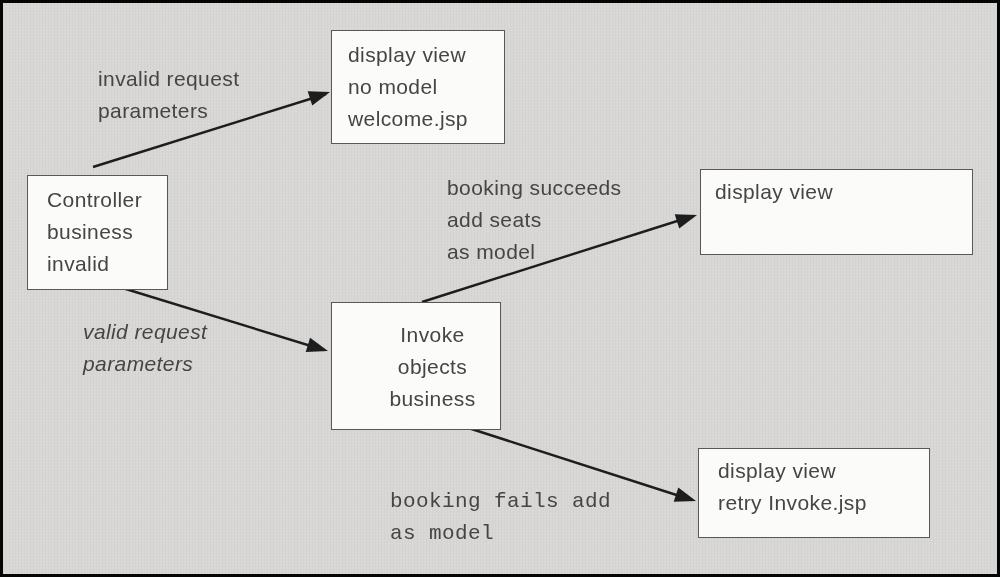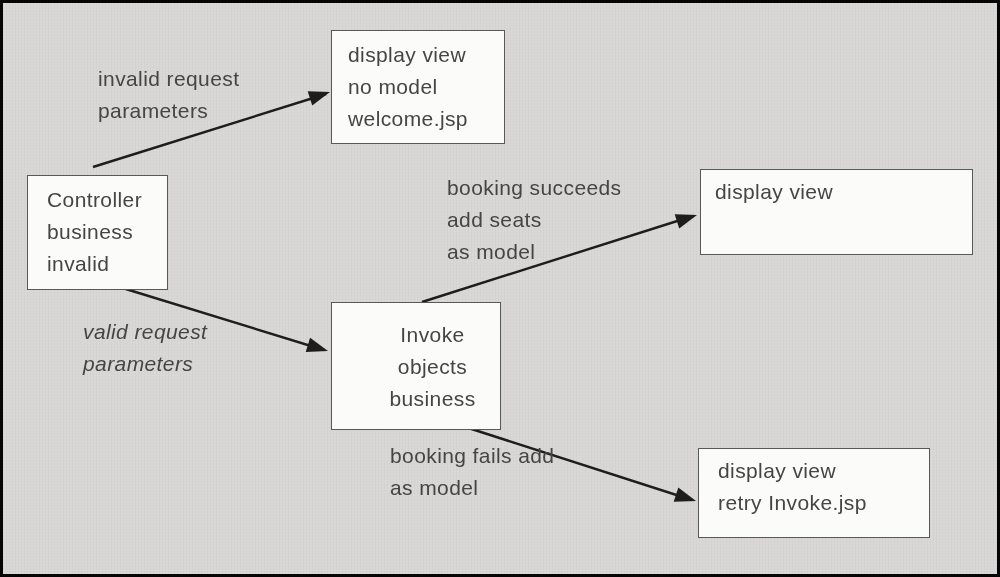--- a/index.html
+++ b/index.html
@@ -68,21 +68,21 @@
   .node-controller  { left: 27px;  top: 167px; width: 141px; height: 115px; padding: 8px 0 0 19px; margin-top: 8px; }
   .node-welcome     { left: 331px; top: 30px;  width: 174px; height: 114px; padding: 8px 0 0 16px; }
   .node-invoke      { left: 331px; top: 302px; width: 170px; height: 128px; padding: 16px 0 0 33px; text-align: center; }
   .node-reservation { left: 700px; top: 169px; width: 273px; height: 86px;  padding: 6px 0 0 14px; }
   .node-booking     { left: 698px; top: 448px; width: 232px; height: 90px;  padding: 6px 0 0 19px; }
 
   
   .label-invalid  { left: 98px;  top: 63px;  }
   .label-valid    { left: 83px;  top: 316px; font-style: italic; }
   .label-succeeds { left: 447px; top: 172px; }
-  .label-fails    { left: 390px; top: 440px; }
+  .label-fails    { left: 390px; top: 486px; font-family: Liberation Mono, monospace; }
 </style>
 </head>
 <body>
 
 <div class="canvas">
 
   <svg class="arrows" viewBox="0 0 1000 577" xmlns="http://www.w3.org/2000/svg">
     <g>
       <line x1="93" y1="167" x2="326" y2="94"></line>
       <polygon points="330,92 312.2,105.5 307.7,91.2"></polygon>

